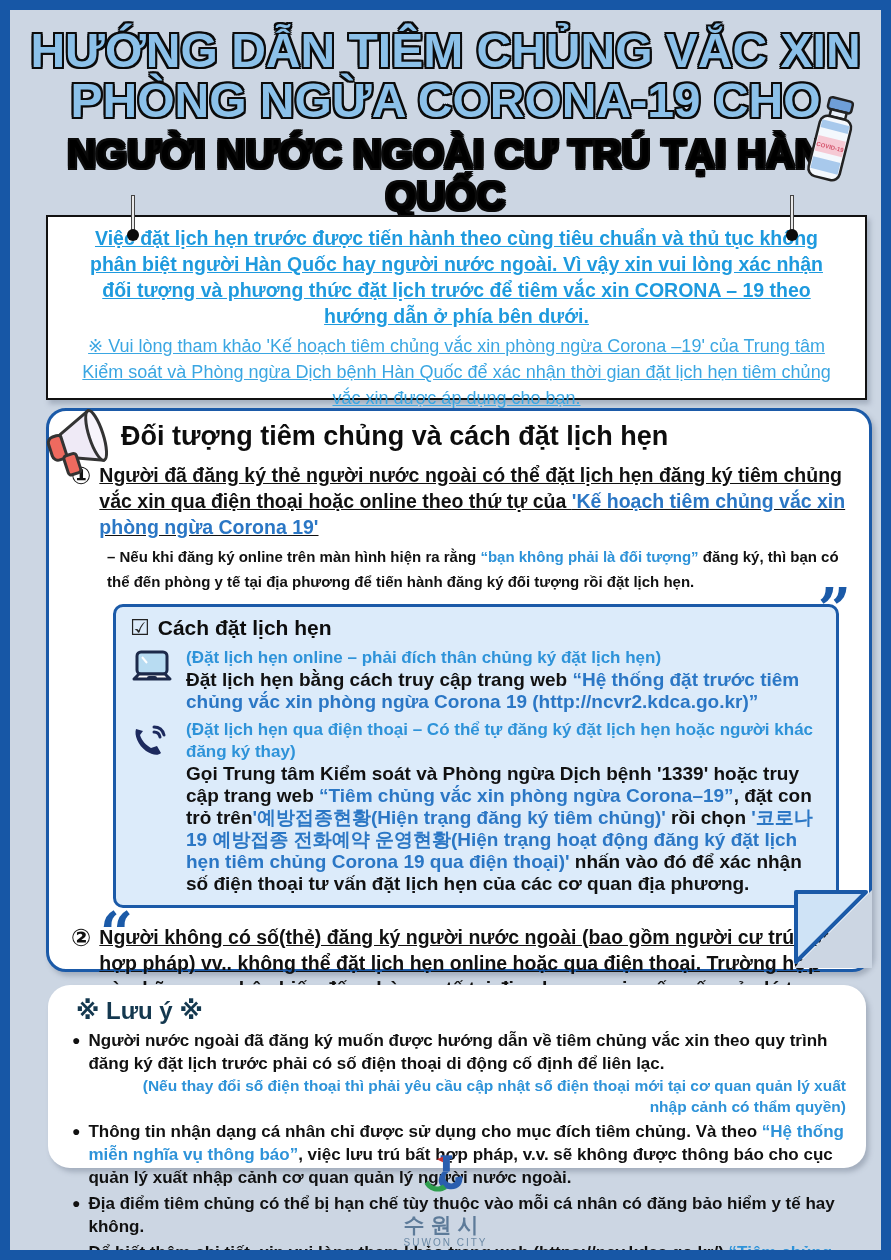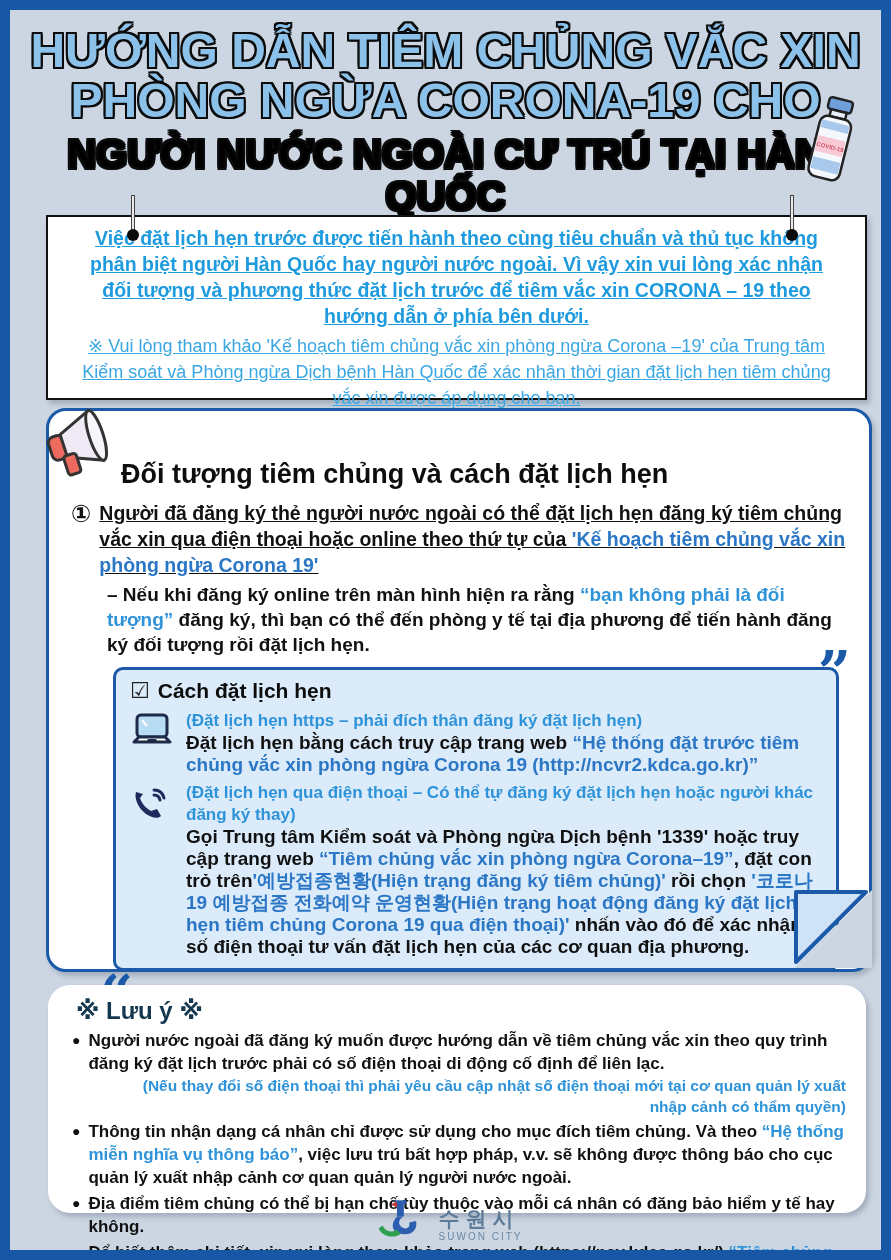--- a/index.html
+++ b/index.html
@@ -34,29 +34,29 @@
   .pin .pin-line { position:absolute; left:5px; top:0; width:4px; height:38px; background:#e9e9e9; border:1px solid #444; }
   .pin .pin-dot { position:absolute; left:1px; top:34px; width:12px; height:12px; background:#0c0c0c; border-radius:50%; }
   .pin-left { left:78px; } .pin-right { right:66px; }
   
   .mainbox {
     position:absolute; left:36px; top:398px; width:826px; height:564px;
     background:#fff; border:3px solid #1b5aa8; border-radius:20px;
     padding:10px 20px 0 22px;
     box-shadow:3px 4px 5px rgba(90,100,120,.35);
   }
-  .main-heading-row { display:flex; align-items:center; gap:10px; margin-left:50px;margin-top:38px; }
+  .main-heading-row { display:flex; align-items:center; gap:10px; margin-left:50px; }
   .main-heading { font-size:27px; font-weight:800; color:#0d0d0d; }
   .megaphone { position:absolute; left:-14px; top:-12px; }
   .num-item { display:flex; gap:8px; margin-top:10px; }
   .num { font-size:24px; font-weight:700; color:#111; line-height:1.2; flex:0 0 auto; }
   .item-text { font-size:19.5px; font-weight:700; color:#111; line-height:26px;text-decoration:underline; }
   .blue { color:#2b77c5; }
   .ltblue { color:#2e93d9; }
-  .sub-item { margin:4px 0 0 36px; font-size:19px; font-weight:700; color:#111; line-height:25px; }
+  .sub-item { margin:4px 0 0 36px; font-size:15px; font-weight:700; color:#111; line-height:25px; }
   
   .howto-wrap { position:relative; margin:10px 10px 0 42px; }
   .howto {
     background:#dcebfa; border:3px solid #1b5aa8; border-radius:10px;
     padding:8px 14px 10px 14px;
   }
   .howto-head { display:flex; align-items:center; gap:8px; font-size:21px; font-weight:800; color:#0d0d0d; }
   .howto-check { font-size:22px; color:#222; font-weight:400; }
   .howto-row { display:flex; gap:10px; margin-top:6px; }
   .howto-row .hicon { flex:0 0 46px; padding-top:2px; }
@@ -71,30 +71,30 @@
     flex:0 0 auto; width:21px; height:21px; border-radius:50%;
     background:#fff; border:3px solid #f0a73a; color:#ef9413;
     display:inline-flex; align-items:center; justify-content:center;
     font-size:14px; font-weight:800;
   }
   .warn-text { font-size:18.5px; font-weight:700; color:#111; line-height:23px; }
   
   .curl { position:absolute; right:-3px; bottom:-3px; }
   
   .notes {
-    position:absolute; left:38px; top:975px; width:818px; height:228px;
+    position:absolute; left:38px; top:975px; width:818px; height:183px;
     background:#fff; border-radius:22px; padding:10px 20px 0 24px;
     box-shadow:3px 4px 5px rgba(90,100,120,.35);
   }
   .notes-heading { font-size:24px; font-weight:800; color:#14384f; margin:2px 0 4px 4px; }
   .note-li { display:flex; gap:8px; font-size:17px; font-weight:700; color:#111; line-height:23px; margin-top:3px; }
   .note-li .dot { flex:0 0 auto; font-size:14px; line-height:23px; }
   .note-sub { margin-left:16px; font-size:15.5px; font-weight:700; color:#2e93d9; line-height:21px;text-align:right; }
   
-  .footer { position:absolute; left:0; bottom:2px; width:100%; display:flex; justify-content:center; align-items:center; gap:8px; }
+  .footer { position:absolute; left:0; bottom:2px; width:100%; display:flex; justify-content:center; align-items:center; gap:8px;flex-direction:column; }
   .logo-text-kr { font-size:21px; color:#5d7b99; letter-spacing:6px; font-weight:700; }
   .logo-text-en { font-size:10px; color:#6b89a5; letter-spacing:2px; margin-top:-2px; }
 </style>
 </head>
 <body>
 
 <div class="page">
 
   <div class="title-wrap">
     <div class="title-big">HƯỚNG DẪN TIÊM CHỦNG VẮC XIN</div>
@@ -168,21 +168,21 @@
         <div class="howto-row">
           <div class="hicon">
             <svg width="44" height="38" viewBox="0 0 44 38">
               <rect x="7" y="3" width="30" height="22" rx="4" fill="#b8dcf2" stroke="#1d2a4a" stroke-width="3"></rect>
               <line x1="12" y1="8" x2="17" y2="14" stroke="#fff" stroke-width="2"></line>
               <path d="M4,30 L9,25 L35,25 L40,30 Z" fill="#fff" stroke="#1d2a4a" stroke-width="3" stroke-linejoin="round"></path>
               <rect x="17" y="27" width="10" height="4" rx="2" fill="#1d2a4a"></rect>
             </svg>
           </div>
           <div>
-            <div class="howto-label">(Đặt lịch hẹn https – phải đích thân đăng ký đặt lịch hẹn)</div>
+            <div class="howto-label">(Đặt lịch hẹn online – phải đích thân chủng ký đặt lịch hẹn)</div>
             <div class="howto-body">
               <span>Đặt lịch hẹn bằng cách truy cập trang web </span><span class="blue">“Hệ thống đặt trước tiêm chủng vắc xin phòng ngừa Corona 19 (http://ncvr2.kdca.go.kr)”</span>
             </div>
           </div>
         </div>
 
         <div class="howto-row">
           <div class="hicon">
             <svg width="40" height="40" viewBox="0 0 40 40">
               <path d="M6,8 C4,14 8,24 16,30 C22,34 28,35 31,32 L27,25 L21,27 C16,24 12,20 10,14 L13,10 Z" fill="#1d2a5e"></path>

